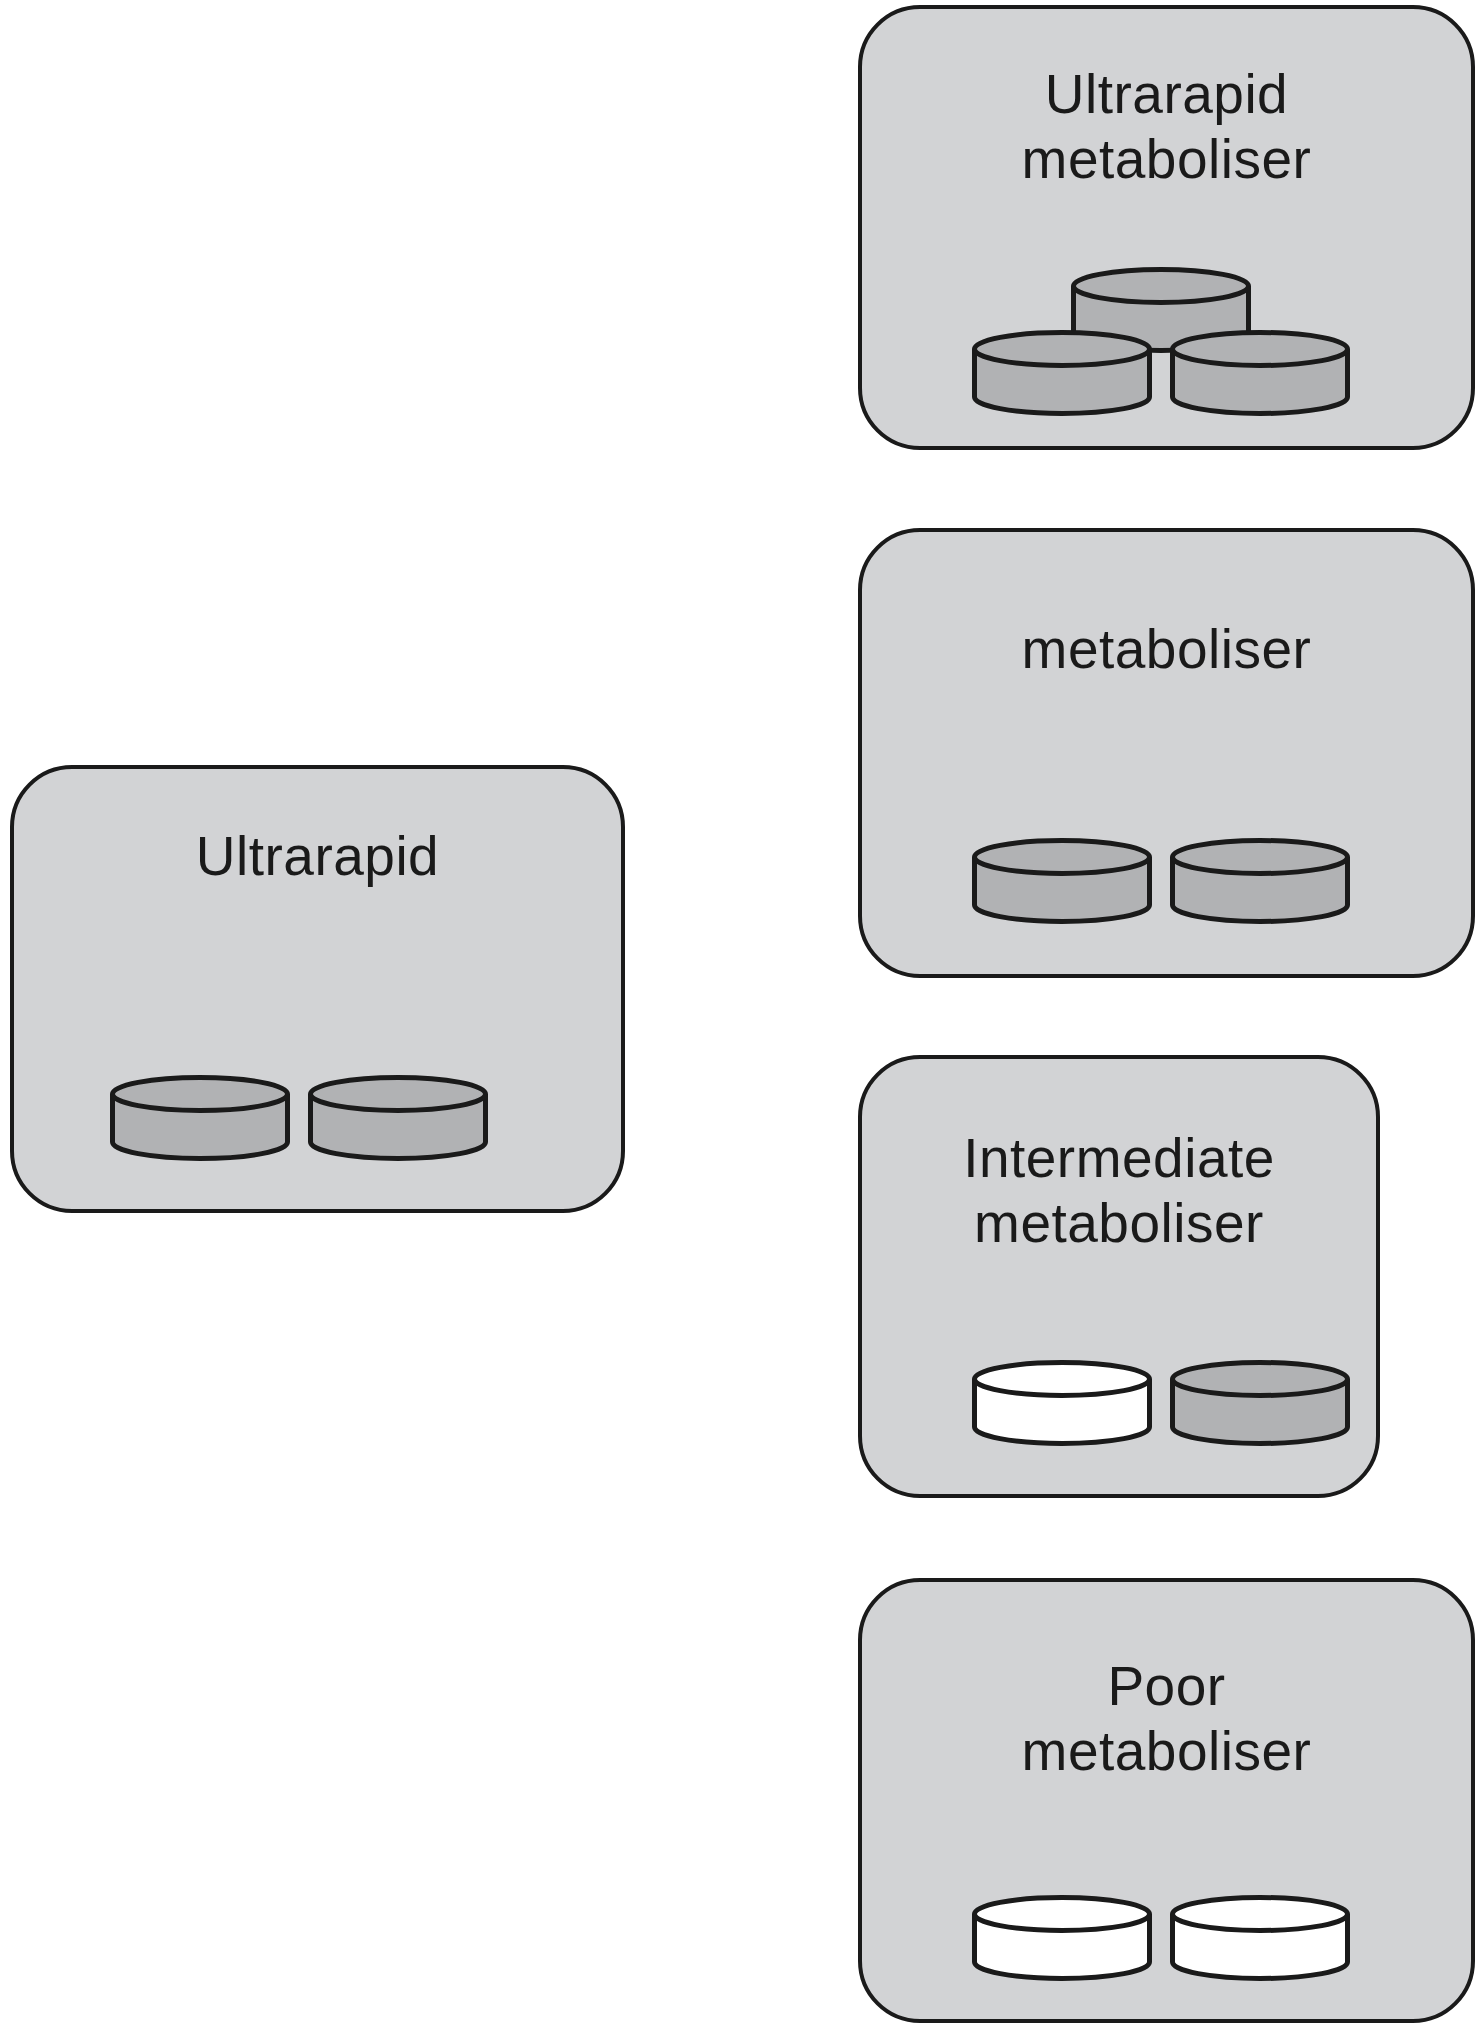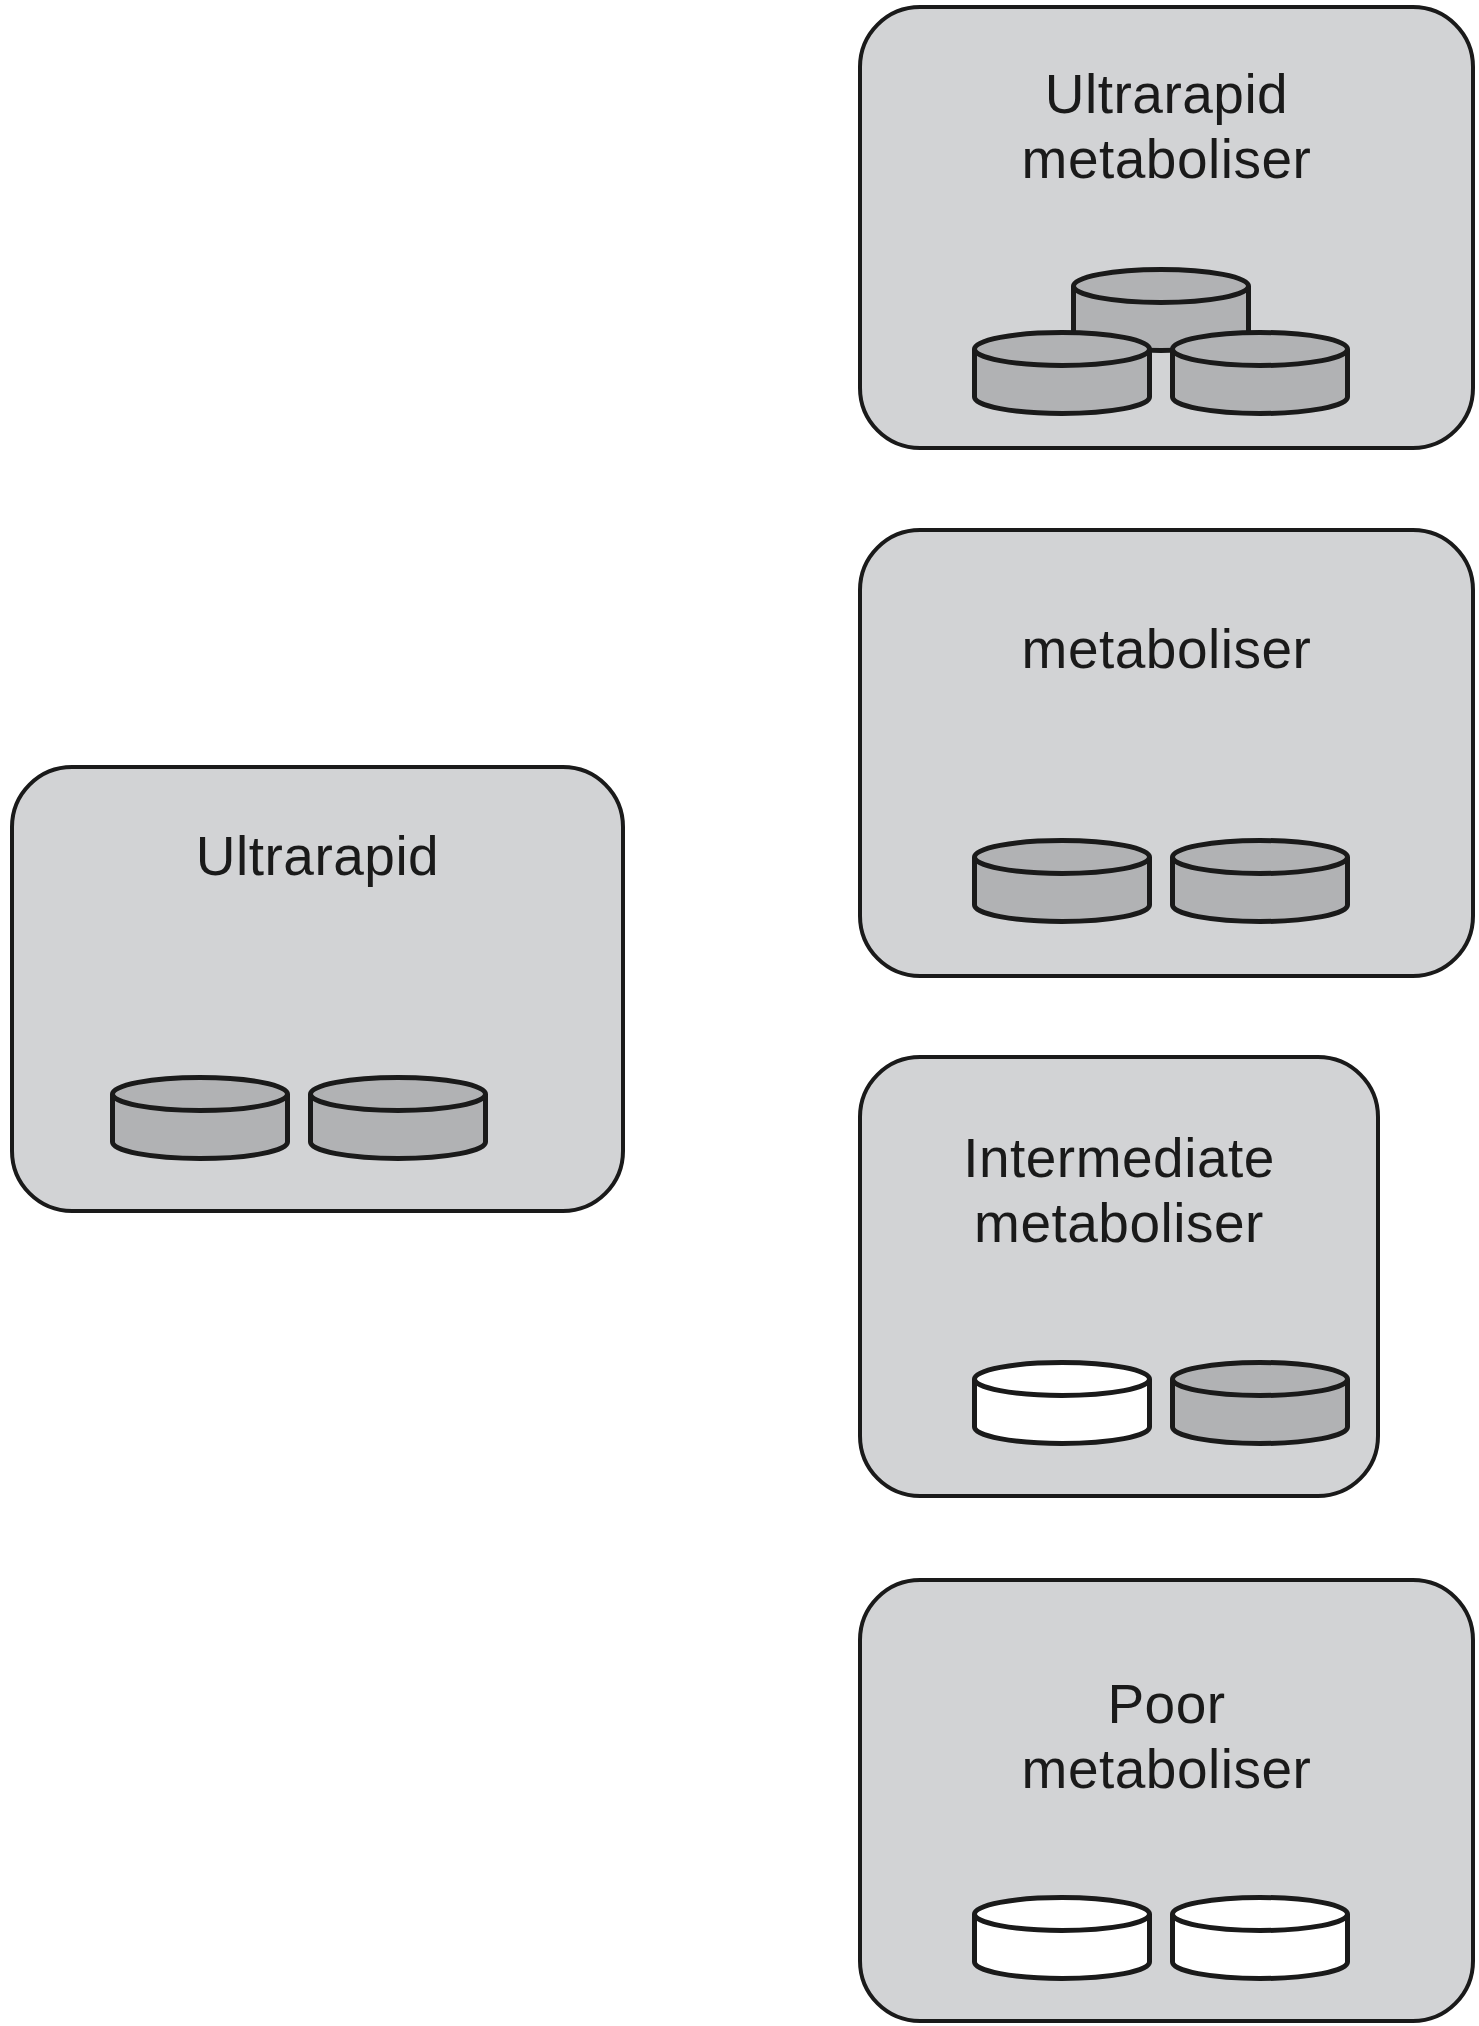--- a/index.html
+++ b/index.html
@@ -36,21 +36,21 @@
     text-align:center;
     color:var(--outline);
     font-size:55px;
     line-height:65px;
     letter-spacing:0.5px;
   }
   .label span{display:block;}
   .box-ultrarapid  .label{margin-top:53px;}
   .box-extensive   .label{margin-top:85px;}
   .box-intermediate .label{margin-top:67px;}
-  .box-poor        .label{margin-top:90px;}
+  .box-poor        .label{margin-top:72px;}
   .box-recommended .label{margin-top:55px;}
 
   .tablet{
     position:absolute;
     width:182px;
     height:90px;
     overflow:visible;
   }
   .tablet [data-shape]{
     stroke:var(--outline);

